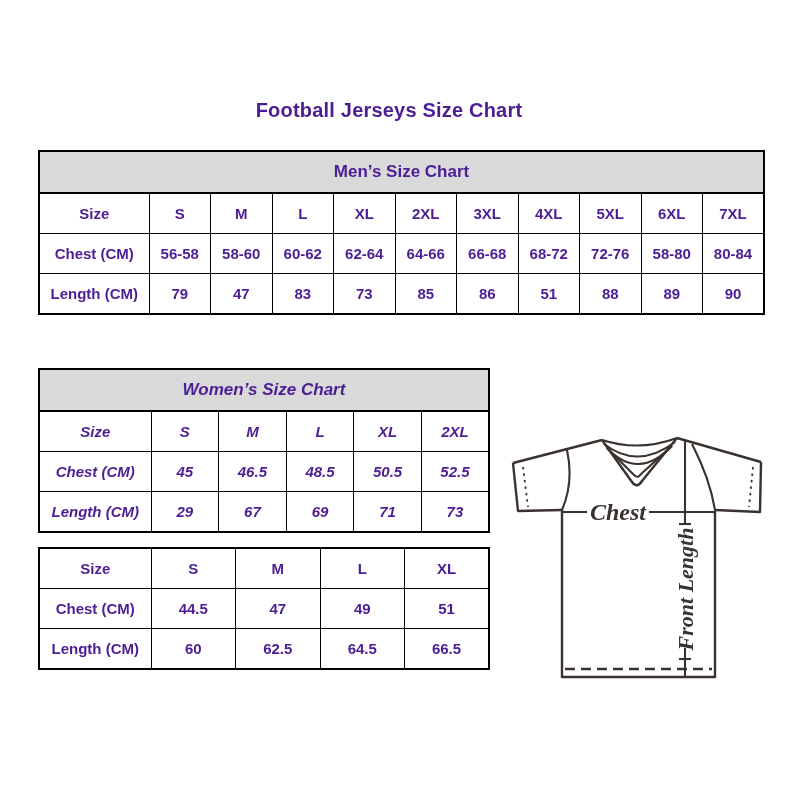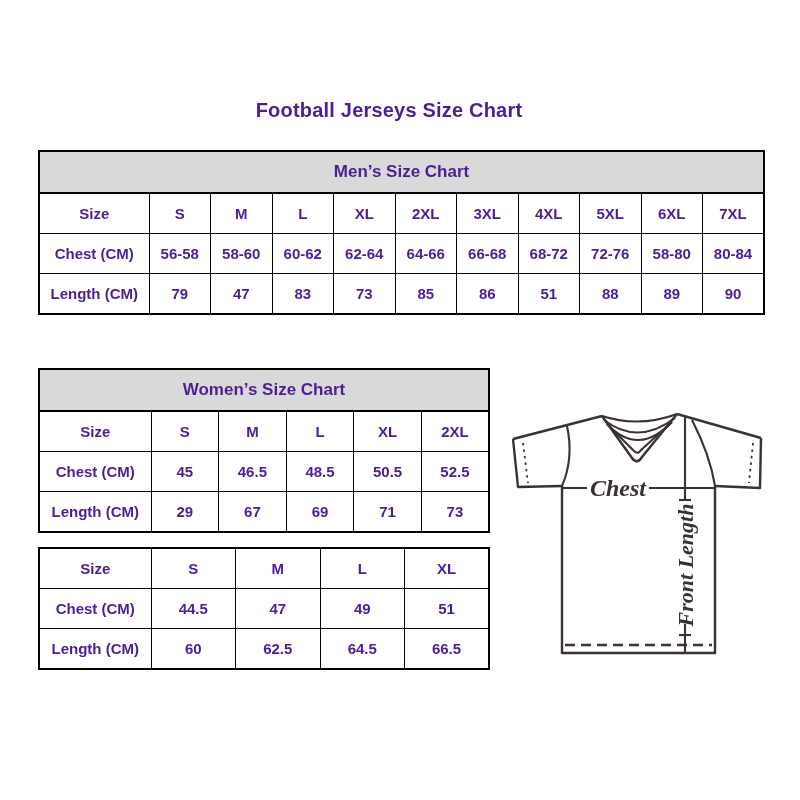--- a/index.html
+++ b/index.html
@@ -7,23 +7,23 @@
           font-family:"Liberation Sans",sans-serif;color:#4c1d95;}
   .title{position:absolute;top:99px;left:0;width:778px;text-align:center;
          font-size:20px;font-weight:bold;letter-spacing:.2px;}
   table.szt{position:absolute;border-collapse:collapse;table-layout:fixed;
             border:2px solid #000;background:#fff;}
   table.szt th.cap{background:#d9d9d9;border:2px solid #000;font-size:17px;
                    font-weight:bold;height:38px;text-align:center;vertical-align:middle;}
   table.szt td{border:1.5px solid #000;height:39px;text-align:center;vertical-align:middle;
                font-size:15px;font-weight:bold;padding:0;overflow:hidden;}
   .t-mens{top:150px;left:38px;width:727px;}
-  .t-womens{top:368px;left:38px;width:452px;}
+  .t-womens{top:368px;left:38px;width:452px;font-style:italic;}
   .t-youth{top:547px;left:38px;width:452px;}
-  .jersey{position:absolute;top:402px;left:503px;width:275px;height:260px;}
+  .jersey{position:absolute;top:426px;left:503px;width:275px;height:260px;}
   .jersey svg{display:block;width:100%;height:100%;}
   .jersey .ln{fill:none;stroke:#3a322e;stroke-width:2.4;stroke-linejoin:round;}
   .jersey .thin{stroke-width:2.1;}
   .jersey .dot{fill:none;stroke:#3a322e;stroke-width:1.8;stroke-dasharray:2.5 4;}
   .jersey .dash{fill:none;stroke:#3a322e;stroke-width:2.4;stroke-dasharray:10 6;}
   .jersey text{fill:#3a322e;font-family:"Liberation Serif",serif;
                font-style:italic;font-weight:bold;}
 </style>
 </head>
 <body>

